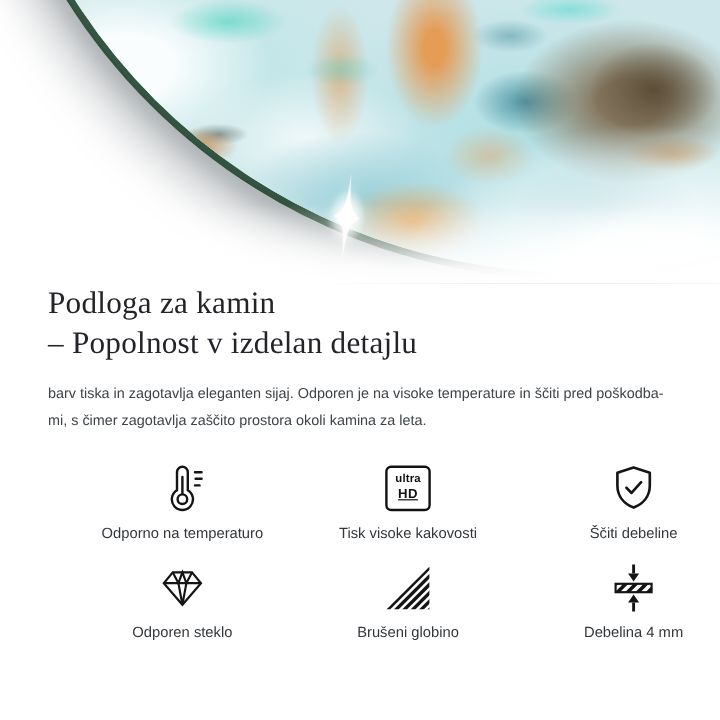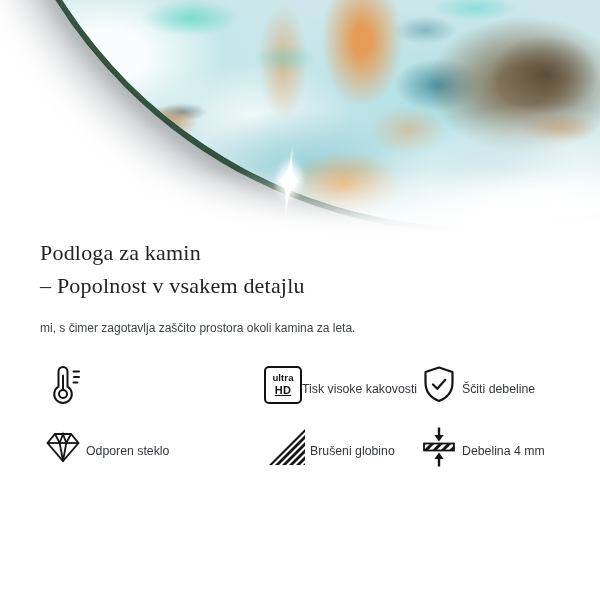--- a/index.html
+++ b/index.html
@@ -59,35 +59,35 @@
   .sparkle {
     position: absolute; left: 271px; top: 142px; width: 36px; height: 78px;
     transform: rotate(6deg);
     filter: drop-shadow(0 0 5px rgba(255,255,255,.95));
   }
 
   
   .content { padding: 0 40px; }
   .title {
     font-family: "Liberation Serif", "DejaVu Serif", serif;
-    font-weight: 400; font-size: 22px; line-height: 33px;
+    font-weight: 400; font-size: 26px; line-height: 33px;
     color: #232428; letter-spacing: .2px;
   }
   .t-line { display: block; white-space: nowrap; }
   .desc { margin-top: 15px; font-size: 12px; line-height: 22px; color: #3e4348; }
   .d-line { display: block; white-space: nowrap; }
 
   
   .features {
     margin-top: 23px;
     display: grid;
     grid-template-columns: 224px 152px 224px;
     row-gap: 16px;
   }
-  .feature { display: flex; align-items: center; }
+  .feature { display: flex; flex-direction: column; align-items: center; }
   .f-icon { height: 46px; width: 46px; display: flex; align-items: center; justify-content: center; }
   .f-label { margin-top: 7px; font-size: 12.3px; color: #33373b; white-space: nowrap; }
 
   .uhd-box {
     width: 38px; height: 38px; border: 2.6px solid #121212; border-radius: 5px;
     display: flex; flex-direction: column; align-items: center; justify-content: center;
     color: #121212;
   }
   .uhd-top { font-size: 9.5px; font-weight: 700; line-height: 10px; letter-spacing: .1px; }
   .uhd-bottom { font-size: 11px; font-weight: 800; line-height: 14px; letter-spacing: .3px; text-decoration: underline; }
@@ -112,39 +112,41 @@
         </radialGradient>
       </defs>
       <ellipse cx="18" cy="39" rx="16" ry="23" fill="url(#glow)"></ellipse>
       <path d="M18 2 C19 29 21 34 29 39 C21 44 19 49 18 76 C17 49 15 44 7 39 C15 34 17 29 18 2 Z" fill="#fff"></path>
     </svg>
   </section>
 
   <section class="content">
     <h1 class="title">
       <span class="t-line">Podloga za kamin</span>
-      <span class="t-line">– Popolnost v vsakem detajlu</span>
+      <span class="t-line">– Popolnost v izdelan detajlu</span>
     </h1>
     <p class="desc">
+      <span class="d-line">barv tiska in zagotavlja eleganten sijaj. Odporen je na visoke temperature in ščiti pred poškodba-</span>
       <span class="d-line">mi, s čimer zagotavlja zaščito prostora okoli kamina za leta.</span>
     </p>
 
     <div class="features">
 
       <div class="feature">
         <div class="f-icon">
           <svg width="46" height="46" viewBox="0 0 46 46">
             <g fill="none" stroke="#151515" stroke-width="2" stroke-linecap="round">
               <path d="M23 5a4.5 4.5 0 0 1 4.5 4.5v15.1a8.8 8.8 0 1 1-9 0V9.5A4.5 4.5 0 0 1 23 5Z"></path>
               <circle cx="23" cy="32" r="4"></circle>
               <path d="M23 27.5V13.5"></path>
               <path d="M33.5 9.5h5.5M34 15h5M33.5 20.5h3.8"></path>
             </g>
           </svg>
         </div>
+        <div class="f-label">Odporno na temperaturo</div>
       </div>
 
       <div class="feature">
         <div class="f-icon">
           <div class="uhd-box">
             <span class="uhd-top">ultra</span>
             <span class="uhd-bottom">HD</span>
           </div>
         </div>
         <div class="f-label">Tisk visoke kakovosti</div>

